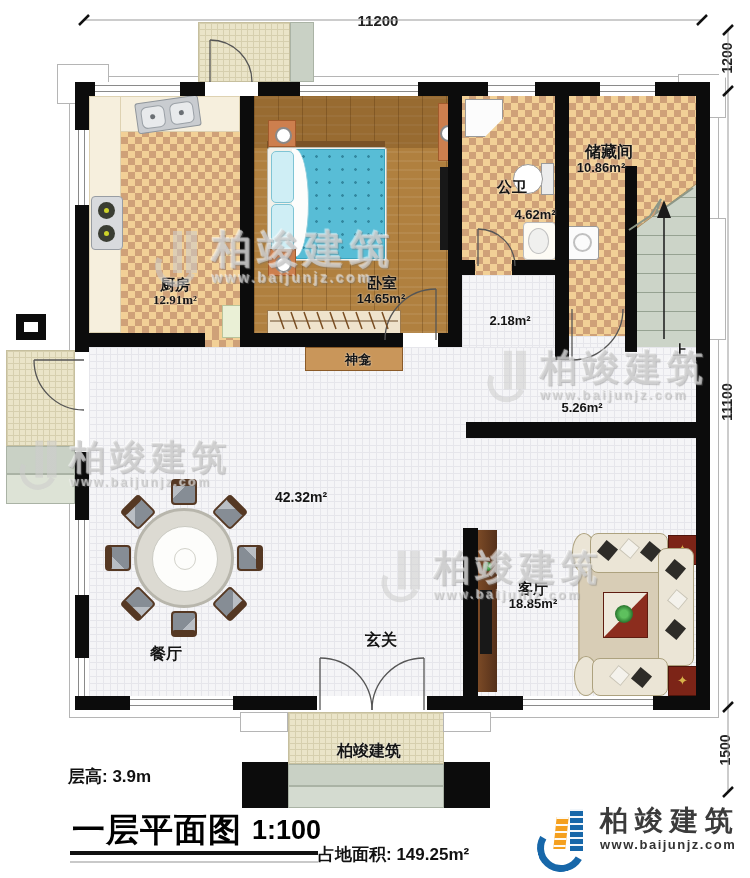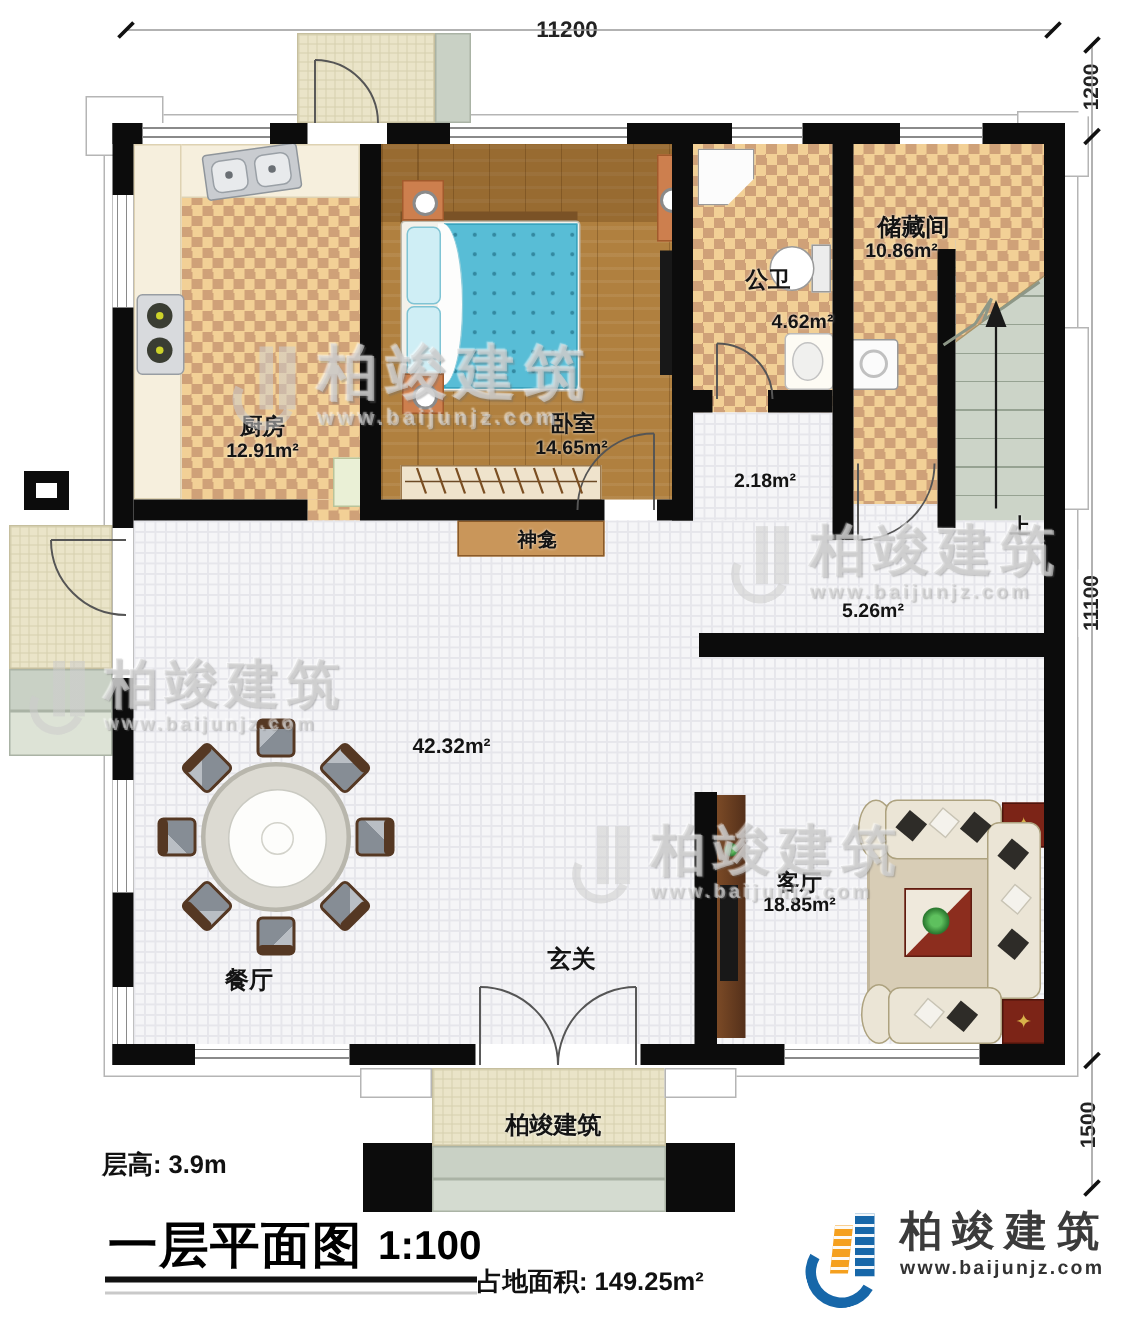--- a/index.html
+++ b/index.html
@@ -327,21 +327,21 @@
   </div>
   <div class="wm" style="left:386px;top:548px;transform:scale(.92);transform-origin:left top;">
     <div class="wm-icon"></div>
     <div>
         <div class="wm-name">柏竣建筑</div>
          <div class="wm-url">www.baijunjz.com</div>
       </div>
   </div>
 
   <div class="lbl name" style="left:175px;top:285px;">厨房</div>
-  <div class="lbl area" style="left:175px;top:300px;">12.91m²</div>
+  <div class="lbl area" style="left:175px;top:300px;font-family:Liberation Serif, serif;">12.91m²</div>
   <div class="lbl name" style="left:382px;top:283px;">卧室</div>
   <div class="lbl area" style="left:381px;top:298px;">14.65m²</div>
   <div class="lbl name" style="left:512px;top:187px;text-align:center;">公卫</div>
   <div class="lbl area" style="left:511px;top:214px;margin-left:24px;">4.62m²</div>
   <div class="lbl name" style="left:601px;top:152px;font-size:16px;padding-left:16px;">储藏间</div>
   <div class="lbl area" style="left:601px;top:167px;">10.86m²</div>
   <div class="lbl area" style="left:510px;top:320px;">2.18m²</div>
   <div class="lbl area" style="left:582px;top:407px;">5.26m²</div>
   <div class="lbl area" style="left:301px;top:497px;font-size:14px;">42.32m²</div>
   <div class="lbl name" style="left:166px;top:654px;font-size:16px;">餐厅</div>

